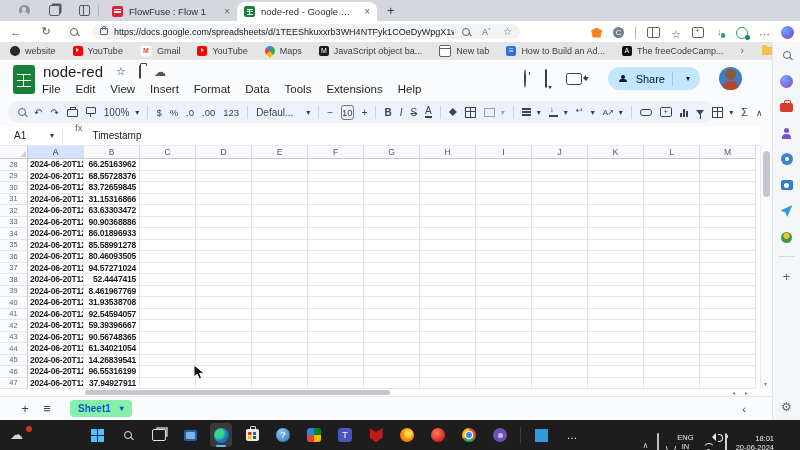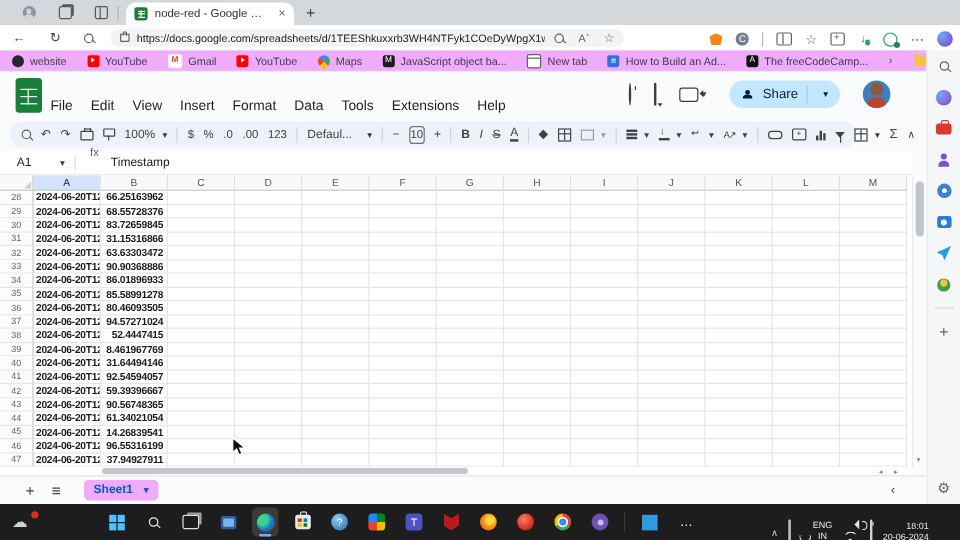--- a/index.html
+++ b/index.html
@@ -55,21 +55,21 @@
   .ic-collections{width:10px;height:9px;border:1.2px solid #5f6368;border-radius:2px;position:relative}
   .ic-collections::after{content:'+';position:absolute;left:2px;top:-2.5px;font-size:8px;color:#5f6368}
   .ic-download{position:relative;width:10px;height:10px;color:#5f6368;font-size:9px}
   .ic-download::before{content:'↓';position:absolute;left:2px;top:-1px}
   .ic-download::after{content:'';position:absolute;left:5.5px;top:5.5px;width:4.5px;height:4.5px;border-radius:50%;background:#23a566}
   .ic-essentials{width:10px;height:10px;border:1.4px solid #23a566;border-radius:50%;position:relative}
   .ic-essentials::after{content:'';position:absolute;right:-3px;bottom:-2px;width:5px;height:5px;border-radius:50%;background:#1d8651}
   .gl-dots::after{content:'⋯';color:#5f6368;font-size:11px}
   .ic-copilot{width:13px;height:13px;border-radius:50%;background:radial-gradient(circle at 30% 30%,#6ea8ff,#7b5bd6 70%)}
   
-  .bookbar{position:absolute;left:0;top:42px;width:772px;height:18px;background:#f0abfc;border-bottom:1px solid #e8eaed;display:flex;align-items:center;padding-left:10px;box-sizing:border-box;font-size:9px;color:#3c4043}
+  .bookbar{position:absolute;left:0;top:42px;width:772px;height:18px;background:#e5e5e5;border-bottom:1px solid #e8eaed;display:flex;align-items:center;padding-left:10px;box-sizing:border-box;font-size:9px;color:#3c4043}
   .bm-item{display:flex;align-items:center;gap:5px;margin-right:17px;white-space:nowrap}
   .bm-ic{width:10px;height:10px;flex:none;border-radius:2px;display:flex;align-items:center;justify-content:center;font-size:7px;color:#fff}
   .ic-github{border-radius:50%;background:#24292f}
   .ic-youtube{background:#f00;position:relative}
   .ic-youtube::after{content:'';position:absolute;left:3.6px;top:2.6px;border:2.4px solid transparent;border-left:3.6px solid #fff}
   .ic-gmail{background:#fff;border:1px solid #eee;color:#ea4335;font-weight:bold}
   .ic-gmail::after{content:'M'}
   .ic-maps{border-radius:50% 50% 50% 0;transform:rotate(-45deg);background:conic-gradient(#4285f4 0 25%,#34a853 25% 50%,#fbbc05 50% 75%,#ea4335 75%)}
   .ic-mdn{background:#1b1b1b}.ic-mdn::after{content:'M'}
   .ic-newtab{background:#fff;border:1.2px solid #5f6368;border-radius:2px;position:relative}
@@ -194,21 +194,21 @@
   .vdown{position:absolute;left:3px;bottom:2px;font-size:6px;color:#80868b}.vdown::after{content:'▾'}
   .hscroll{position:absolute;left:0;top:329px;width:760px;height:7px;background:#fff}
   .hthumb{position:absolute;left:85px;top:1px;width:305px;height:5px;background:#c3c6ca;border-radius:3px}
   .harrows{position:absolute;right:8px;top:0;font-size:6px;color:#80868b;letter-spacing:4px}
   .harrows::after{content:'◂ ▸'}
   
   .tabbar{position:absolute;left:0;top:336px;width:772px;height:24px;background:#f9fbfd;border-top:1px solid #e3e5e8;box-sizing:border-box;display:flex;align-items:center}
   .tbb-ic{color:#444;font-size:13px;width:22px;text-align:center}
   .gl-plus::after{content:'+'}
   .gl-burger::after{content:'≡'}
-  .sheet-pill{margin-left:12px;height:17px;background:#f0abfc;border-radius:4px;display:flex;align-items:center;gap:6px;padding:0 8px;font-size:10px;font-weight:bold;color:#0b57d0}
+  .sheet-pill{margin-left:12px;height:17px;background:#86efac;border-radius:4px;display:flex;align-items:center;gap:6px;padding:0 8px;font-size:10px;font-weight:bold;color:#0b57d0}
   .sheet-pill .caret-s{color:#0b57d0}
   .panel-collapse{margin-left:auto;margin-right:26px;color:#444;font-size:11px}
   .panel-collapse::after{content:'‹'}
   
   .taskbar{position:absolute;left:0;top:420px;width:800px;height:30px;background:#1d1d1d;display:flex;align-items:center}
   .tb-weather{position:absolute;left:10px;top:7px;width:20px;height:15px;color:#cfd3d8;font-size:13px}
   .tb-weather::before{content:'☁'}
   .tb-weather::after{content:'';position:absolute;right:-2px;top:-1px;width:6px;height:6px;border-radius:50%;background:#d93025}
   .tb-center{position:absolute;left:86px;top:3px;display:flex;align-items:center;gap:9px}
   .tb-app{width:22px;height:24px;display:flex;align-items:center;justify-content:center;position:relative;border-radius:4px}
@@ -274,20 +274,25 @@
   <span class="win-ic" style="margin-left:16px">
       <span class="ic-profile"></span>
     </span>
   <span class="win-ic" style="margin-left:14px">
       <span class="ic-cube"></span>
     </span>
   <span class="win-ic" style="margin-left:14px">
       <span class="ic-tabgroup"></span>
     </span>
   <span class="tb-div"></span>
+  <div class="tab" style="width:118px">
+    <span class="fav fav-flowfuse"></span>
+    <span class="tab-title">FlowFuse : Flow 1</span>
+    <span class="tab-close"></span>
+  </div>
   <div class="tab active" style="width:126px">
     <span class="fav fav-sheets"></span>
     <span class="tab-title">node-red - Google Sheets</span>
     <span class="tab-close"></span>
   </div>
   <span class="newtab-btn"></span>
 </div>
 
 <div class="addrbar">
   <span class="nav-gl gl-back" style="margin-left:6px"></span>
@@ -390,20 +395,26 @@
   <span class="sb-ic">
       <span class="sb-plant"></span>
     </span>
   <span class="sb-div"></span>
   <span class="sb-plus"></span>
   <span class="sb-gear"></span>
 </div>
 
 <div class="sheets">
   <div class="sheets-logo"></div>
+  <div class="title-row">
+    <span class="doc-title">node-red</span>
+    <span class="t-ic gl-star2"></span>
+    <span class="t-ic"><span class="ic-movefolder"></span></span>
+    <span class="t-ic gl-cloud"></span>
+  </div>
   <div class="menus">
       <span class="menu-item">File</span>
       <span class="menu-item">Edit</span>
       <span class="menu-item">View</span>
       <span class="menu-item">Insert</span>
       <span class="menu-item">Format</span>
       <span class="menu-item">Data</span>
       <span class="menu-item">Tools</span>
       <span class="menu-item">Extensions</span>
       <span class="menu-item">Help</span>
@@ -729,21 +740,21 @@
           <div class="cell"></div>
           <div class="cell"></div>
           <div class="cell"></div>
           <div class="cell"></div>
           <div class="cell"></div>
           <div class="cell"></div>
         </div>
         <div class="gridrow">
           <div class="rowhdr">40</div>
           <div class="cell ts">2024-06-20T12:2</div>
-          <div class="cell val">31.64494146</div>
+          <div class="cell val">31.93538708</div>
           <div class="cell"></div>
           <div class="cell"></div>
           <div class="cell"></div>
           <div class="cell"></div>
           <div class="cell"></div>
           <div class="cell"></div>
           <div class="cell"></div>
           <div class="cell"></div>
           <div class="cell"></div>
           <div class="cell"></div>

